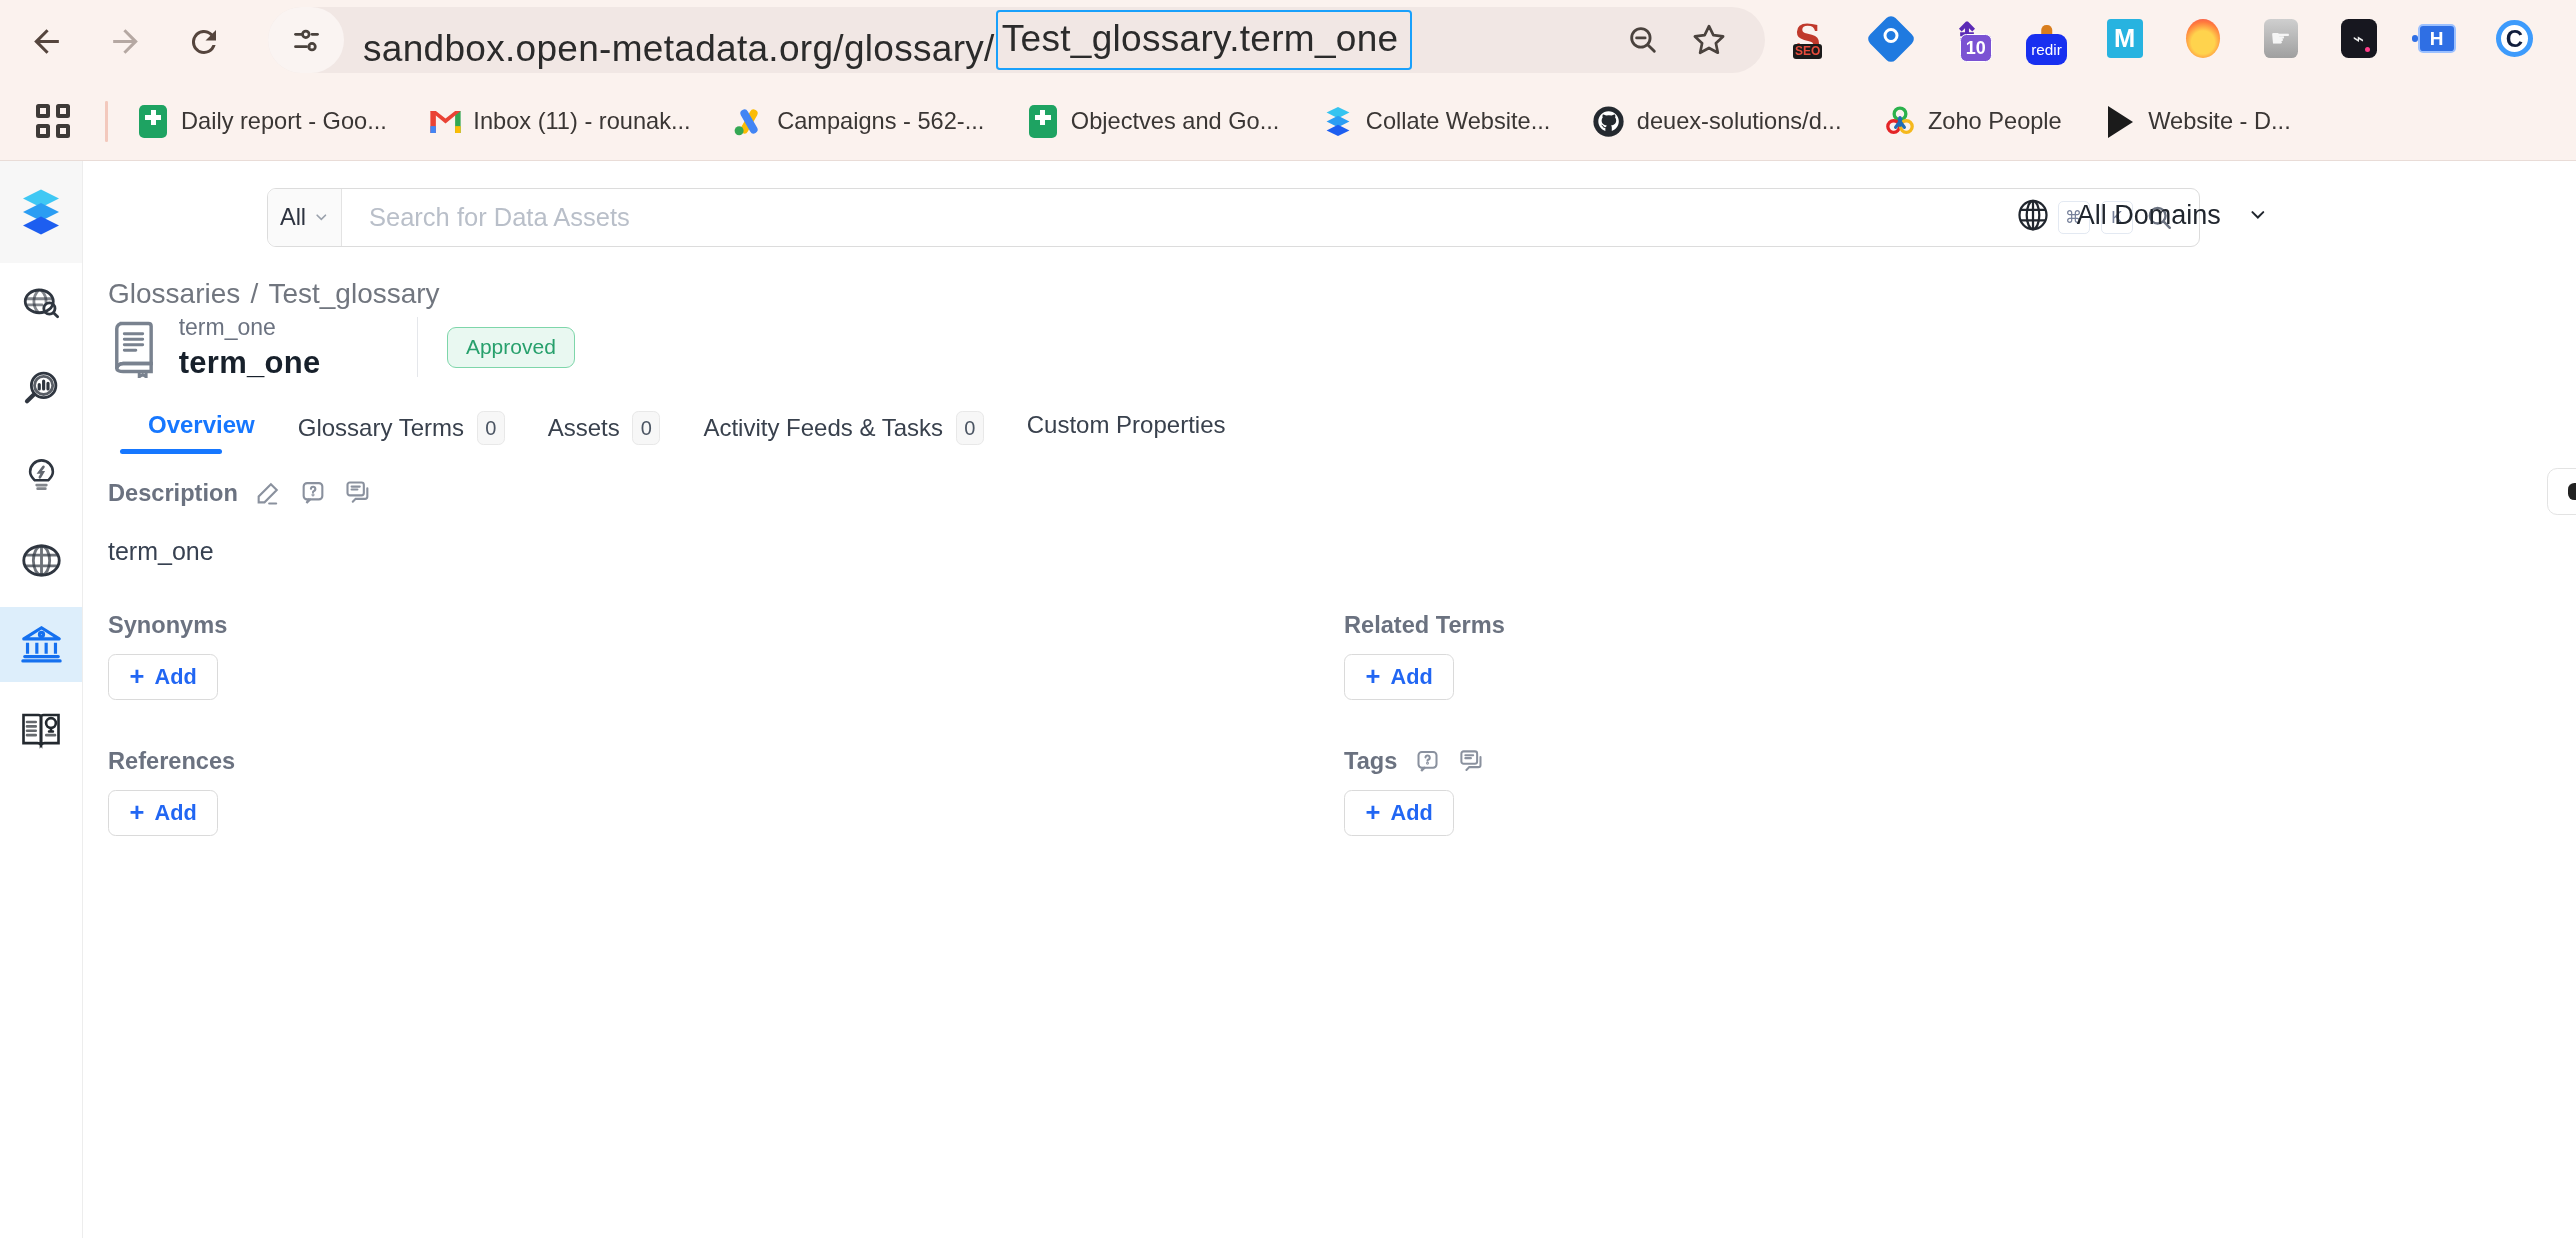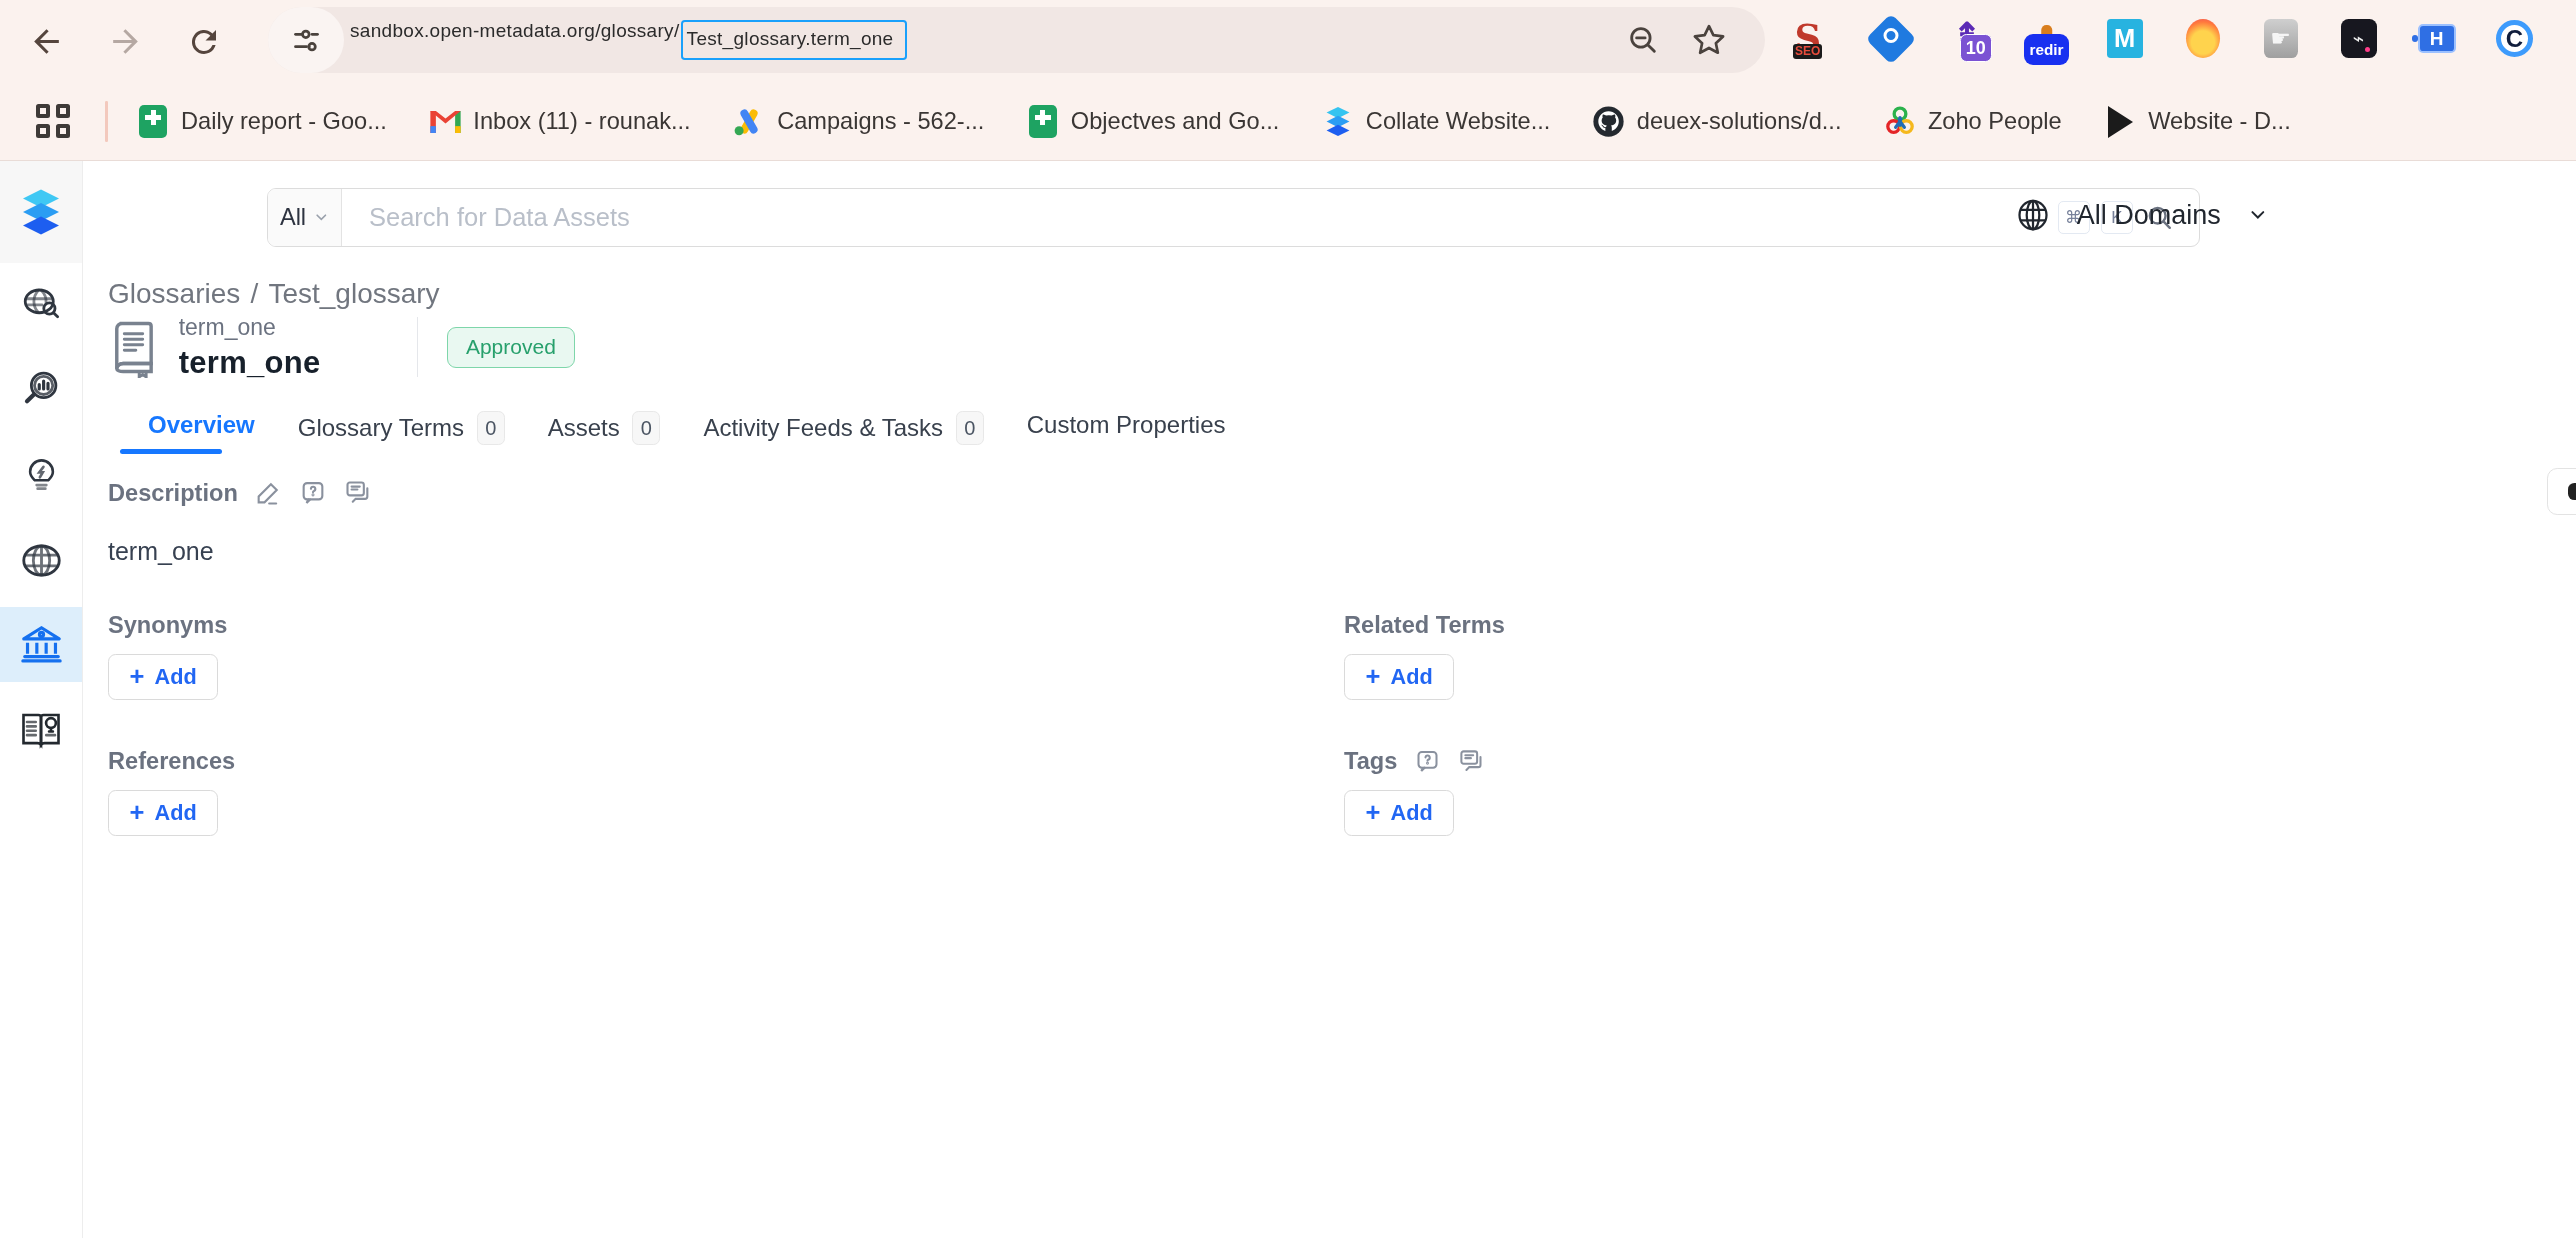--- a/index.html
+++ b/index.html
@@ -8,36 +8,36 @@
 
   
   .chrome { position:absolute; left:0; top:0; width:2576px; height:161px; background:#fbf2ee; }
   .chrome-top { position:absolute; left:0; top:0; right:0; height:83px; }
   .nav-btn { position:absolute; top:21px; width:41px; height:41px; display:flex; align-items:center; justify-content:center; }
   .nav-back { left:25.5px; } .nav-fwd { left:105px; } .nav-reload { left:183px; }
 
   .url-pill { position:absolute; left:268px; top:7px; width:1497px; height:66px;
     background:#f1e7e4; border-radius:33px; display:flex; align-items:center; }
   .tune-wrap { width:76px; height:66px; display:flex; align-items:center; justify-content:center; background:#faf4f2; border-radius:33px; }
-  .url-text { font-size:19px; color:#2b2b2b; letter-spacing:0.3px; margin-left:6px; white-space:nowrap; display:flex; align-items:flex-start; }
+  .url-text { font-size:37px; color:#2b2b2b; letter-spacing:0.3px; margin-left:19px; white-space:nowrap; display:flex; align-items:flex-end; }
   .url-sel { border:2.5px solid #19a0fb; border-radius:3.8px; padding:6.4px 11.5px 7.6px 3.8px; margin-left:1.3px; }
   .pill-right { margin-left:auto; display:flex; align-items:center; gap:31px; padding-right:38px; }
 
   .extensions { position:absolute; left:1793px; top:19px; display:flex; gap:39px; align-items:center; }
   .ext { width:39px; height:39px; display:flex; align-items:center; justify-content:center; position:relative; }
 
   .ext-seo { width:36px; height:38px; position:relative; }
   .ext-seo .s { font-size:37px; font-weight:bold; color:#c0392b; line-height:36px; font-family:"DejaVu Serif", serif;}
   .ext-seo .badge { position:absolute; left:-1.3px; bottom:-1.3px; background:#1b1b1b; color:#e74c3c; font-size:12px; font-weight:bold; padding:0.6px 1.9px; border-radius:3px; }
   .ext-tag { width:36px; height:36px; background:#1f7ae0; border-radius:6.4px; transform:rotate(45deg); position:relative; }
   .ext-tag::after { content:""; position:absolute; left:7.6px; top:7.6px; width:9px; height:9px; border:3.2px solid #fff; border-radius:50%; }
   .ext-arrows { position:relative; width:39px; height:42px; }
   .ext-arrows .arrow { position:absolute; left:3.8px; top:-2.5px; font-size:34px; color:#5b2ab5; font-weight:bold; }
   .ext-arrows .badge { position:absolute; right:-3.8px; bottom:-2.5px; background:#7b52d3; color:#fff; font-size:18px; font-weight:bold; padding:2.5px 5.1px; border-radius:6.4px; border:1.9px solid #fff; }
-  .ext-redir { background:#1830f0; color:#fff; font-size:15.3px; font-weight:bold; border-radius:9px; padding:6.4px 5.1px; position:relative; margin-top:22px;text-align:right;}
+  .ext-redir { background:#1830f0; color:#fff; font-size:15.3px; font-weight:normal; border-radius:9px; padding:6.4px 5.1px; position:relative; margin-top:22px;text-align:right;}
   .ext-redir::before { content:""; position:absolute; top:-9px; left:50%; transform:translateX(-50%); width:11.5px; height:9px; background:#d97e1e; border-radius:5.1px 5.1px 0 0; }
   .ext-m { width:36px; height:39px; background:#27b3e0; color:#fff; font-size:25.5px; font-weight:bold; display:flex; align-items:center; justify-content:center; border-radius:3.8px; }
   .ext-monica { width:34px; height:39px; border-radius:50%; background:radial-gradient(circle at 50% 60%, #ffd34d 0 40%, #ff7a3d 70%, #f0445f 100%); }
   .ext-hand { width:34px; height:39px; border-radius:6.4px; background:linear-gradient(#cfcfcf,#9f9f9f); display:flex; align-items:center; justify-content:center; color:#f5f5f5; font-size:23px; }
   .ext-dark { width:36px; height:39px; border-radius:7.6px; background:#17171f; color:#eee; font-size:19px; display:flex; align-items:center; justify-content:center; position:relative; }
   .ext-dark::after { content:""; position:absolute; right:6.4px; bottom:6.4px; width:5.1px; height:5.1px; background:#ff3d8a; border-radius:50%; }
   .ext-h { width:38px; height:29px; background:#2f6fe4; border-radius:5.1px; display:flex; align-items:center; justify-content:center; color:#fff; font-weight:bold; font-size:19px; border:2.5px solid #9cc1ff; position:relative; }
   .ext-h::before { content:""; position:absolute; left:-7.6px; width:6.4px; height:6.4px; background:#2f6fe4; border-radius:50%; }
   .ext-c { width:37px; height:37px; border-radius:50%; border:5.1px solid #3d9bfc; background:#fff; color:#101d3c; font-size:24px; font-weight:bold; display:flex; align-items:center; justify-content:center; }
 

